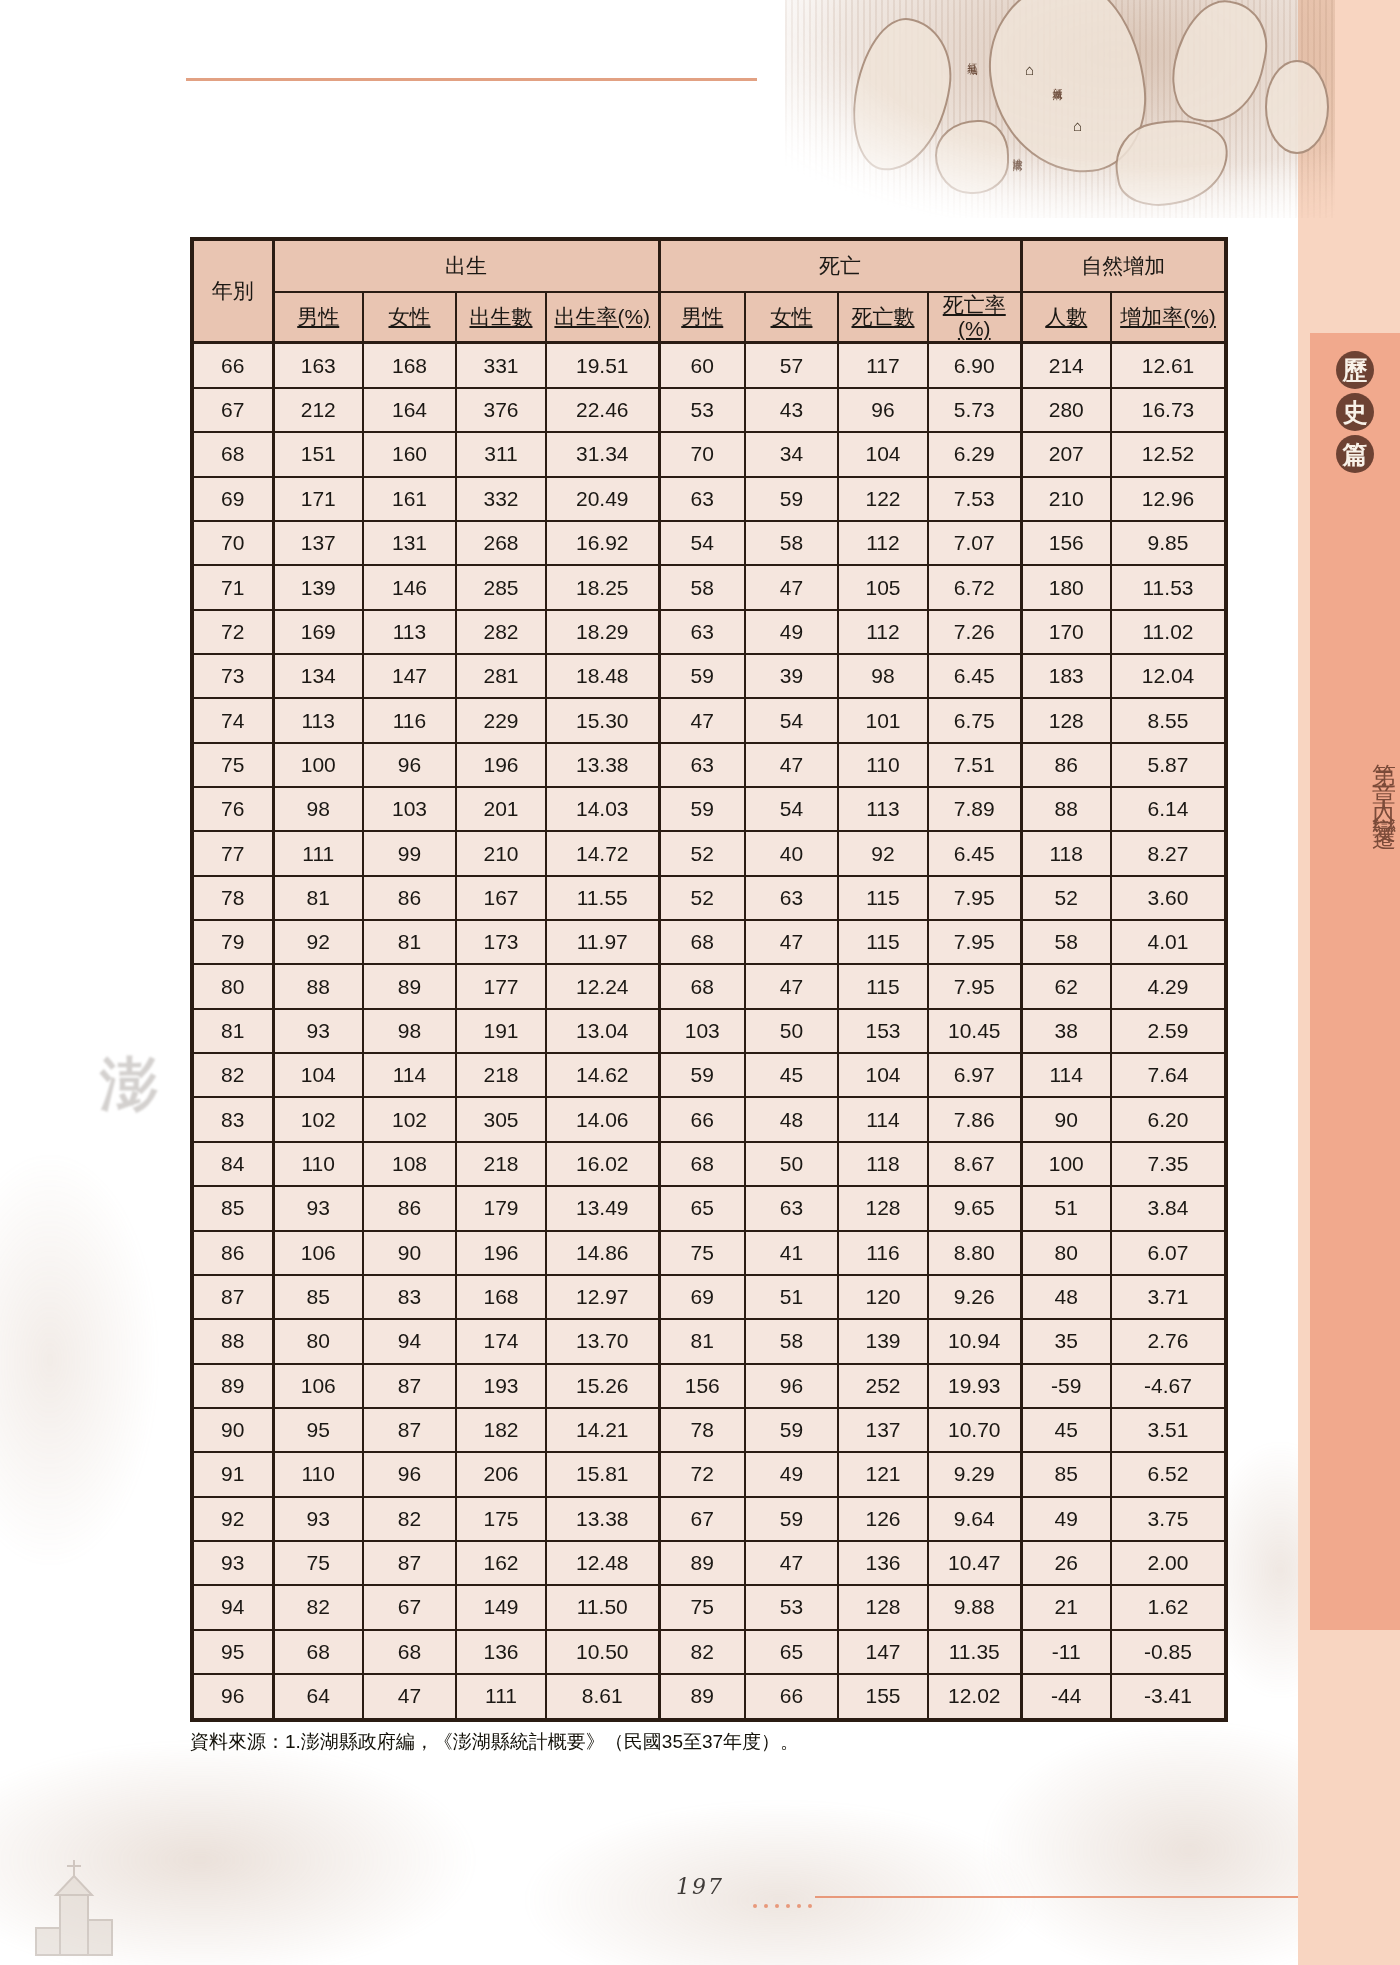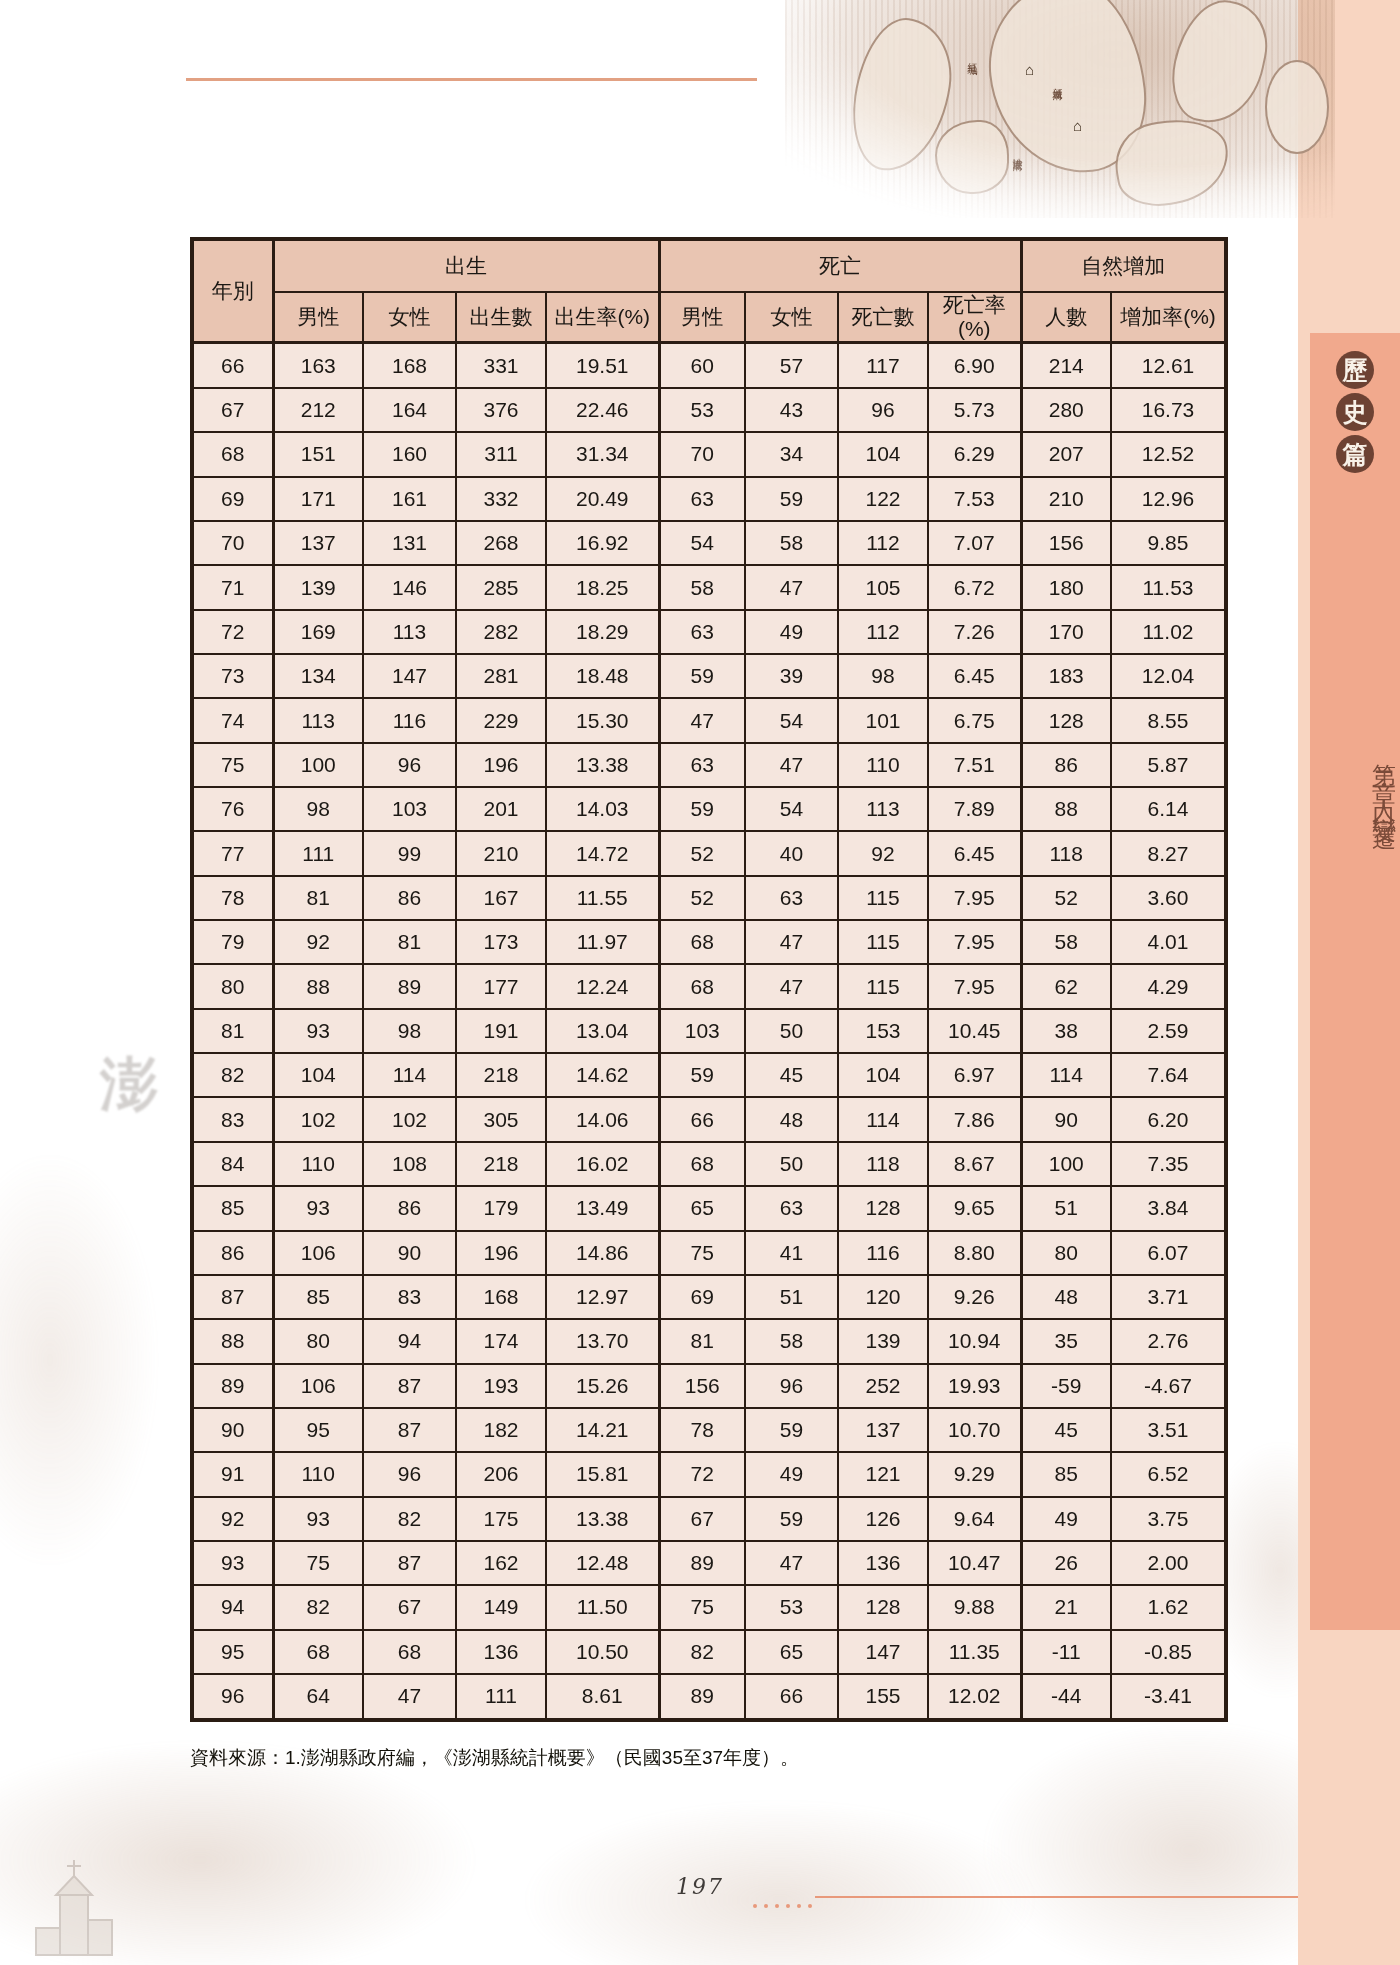--- a/index.html
+++ b/index.html
@@ -67,26 +67,26 @@
   
   .stat-table{position:absolute;left:190px;top:237px;width:1034px;height:1485px;
     border-collapse:collapse;table-layout:fixed;z-index:2;
     border:4px solid var(--border);}
   .stat-table th,.stat-table td{
     border:2px solid var(--border);text-align:center;vertical-align:middle;
     font-weight:normal;font-size:21px;color:var(--text);padding:0;}
   .stat-table th{background:var(--header_bg);white-space:pre-line;line-height:1.15;}
   .stat-table td{background:var(--cell_bg);}
   .stat-table tr.gh-row{height:53px;}
-  .stat-table tr.sub-row{height:46px;}
+  .stat-table tr.sub-row{height:46px;text-decoration:underline;}
   .stat-table .gs{border-left-width:3px;}
   .stat-table tbody tr:first-child td{border-top:3px solid var(--border);}
   
   .source{position:absolute;left:190px;top:1728px;font-size:19px;line-height:28px;
-    color:#121008;z-index:2;margin-top:16px;}
+    color:#121008;z-index:2;}
   .source .indent{padding-left:112px;}
   .footer-pagenum{position:absolute;left:676px;top:1874px;
     font-family:"DejaVu Serif", serif;font-style:italic;font-size:22px;color:#3f3b38;
     letter-spacing:2px;z-index:2;}
   .footer-dots{position:absolute;left:753px;top:1894px;z-index:2;}
   .footer-dots i{display:inline-block;width:4px;height:4px;border-radius:50%;
     background:var(--footer_line);margin-right:7px;}
   .footer-line{position:absolute;left:815px;top:1896px;width:483px;height:2px;
     background:var(--footer_line);z-index:2;}
 </style>

